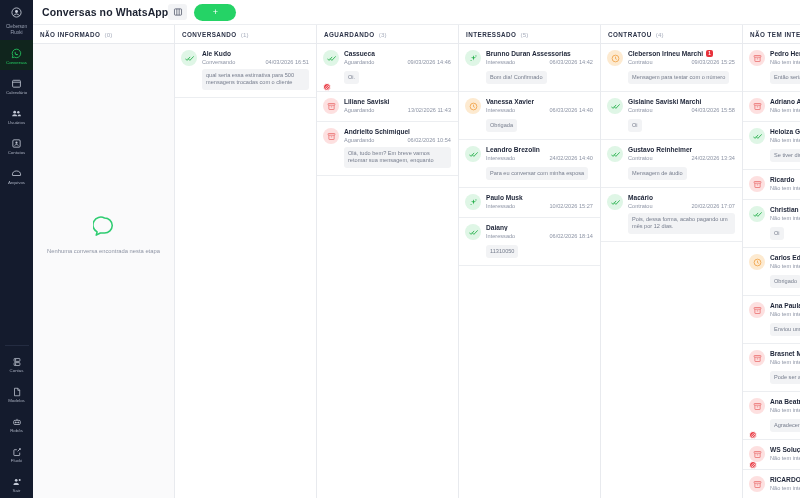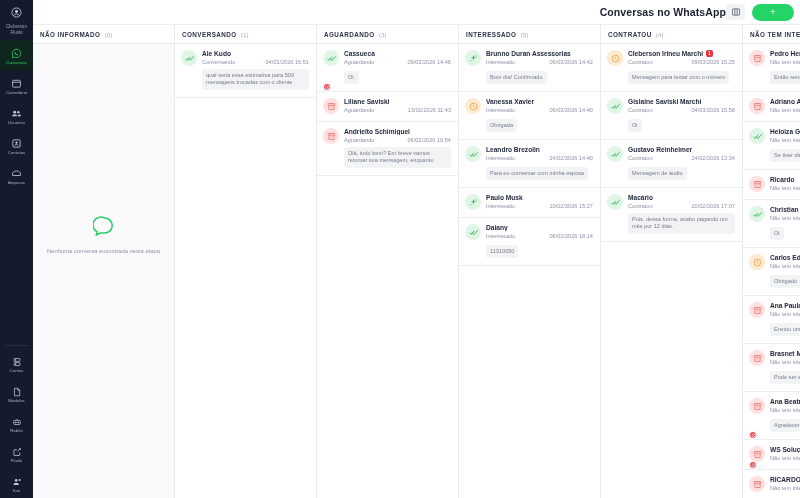--- a/index.html
+++ b/index.html
@@ -42,21 +42,21 @@
   .sb-ico { color: #c3c9d6; display: block; height: 13px; }
   .sb-lbl { font-size: 4.4px; line-height: 6px; color: #a6adbd; margin-top: 2px; text-align:center; }
   .sb-spacer { flex: 1 1 auto; }
   .sb-divider { width: 24px; height: 1px; background: #242c41; margin: 2px 0; }
 
   
   .main { flex: 1 1 auto; display: flex; flex-direction: column; background: #ffffff; min-width: 0; }
 
   .topbar {
     height: 25px; flex: 0 0 25px;
-    display: flex; align-items: center; justify-content: flex-end;
+    display: flex; align-items: center; justify-content: flex-start;
     padding: 0 6px 0 9px;
     background: #fff;
     border-bottom: 1px solid #eceef1;
   }
   .page-title { font-size: 10.5px; font-weight: bold; color: #1b2130; letter-spacing: .1px; }
   .topbar-actions { display: flex; align-items: center; gap: 7px; }
   .icon-btn {
     width: 19px; height: 16px; border-radius: 3px;
     background: #f2f3f5; border: none;
     display: flex; align-items: center; justify-content: center;

